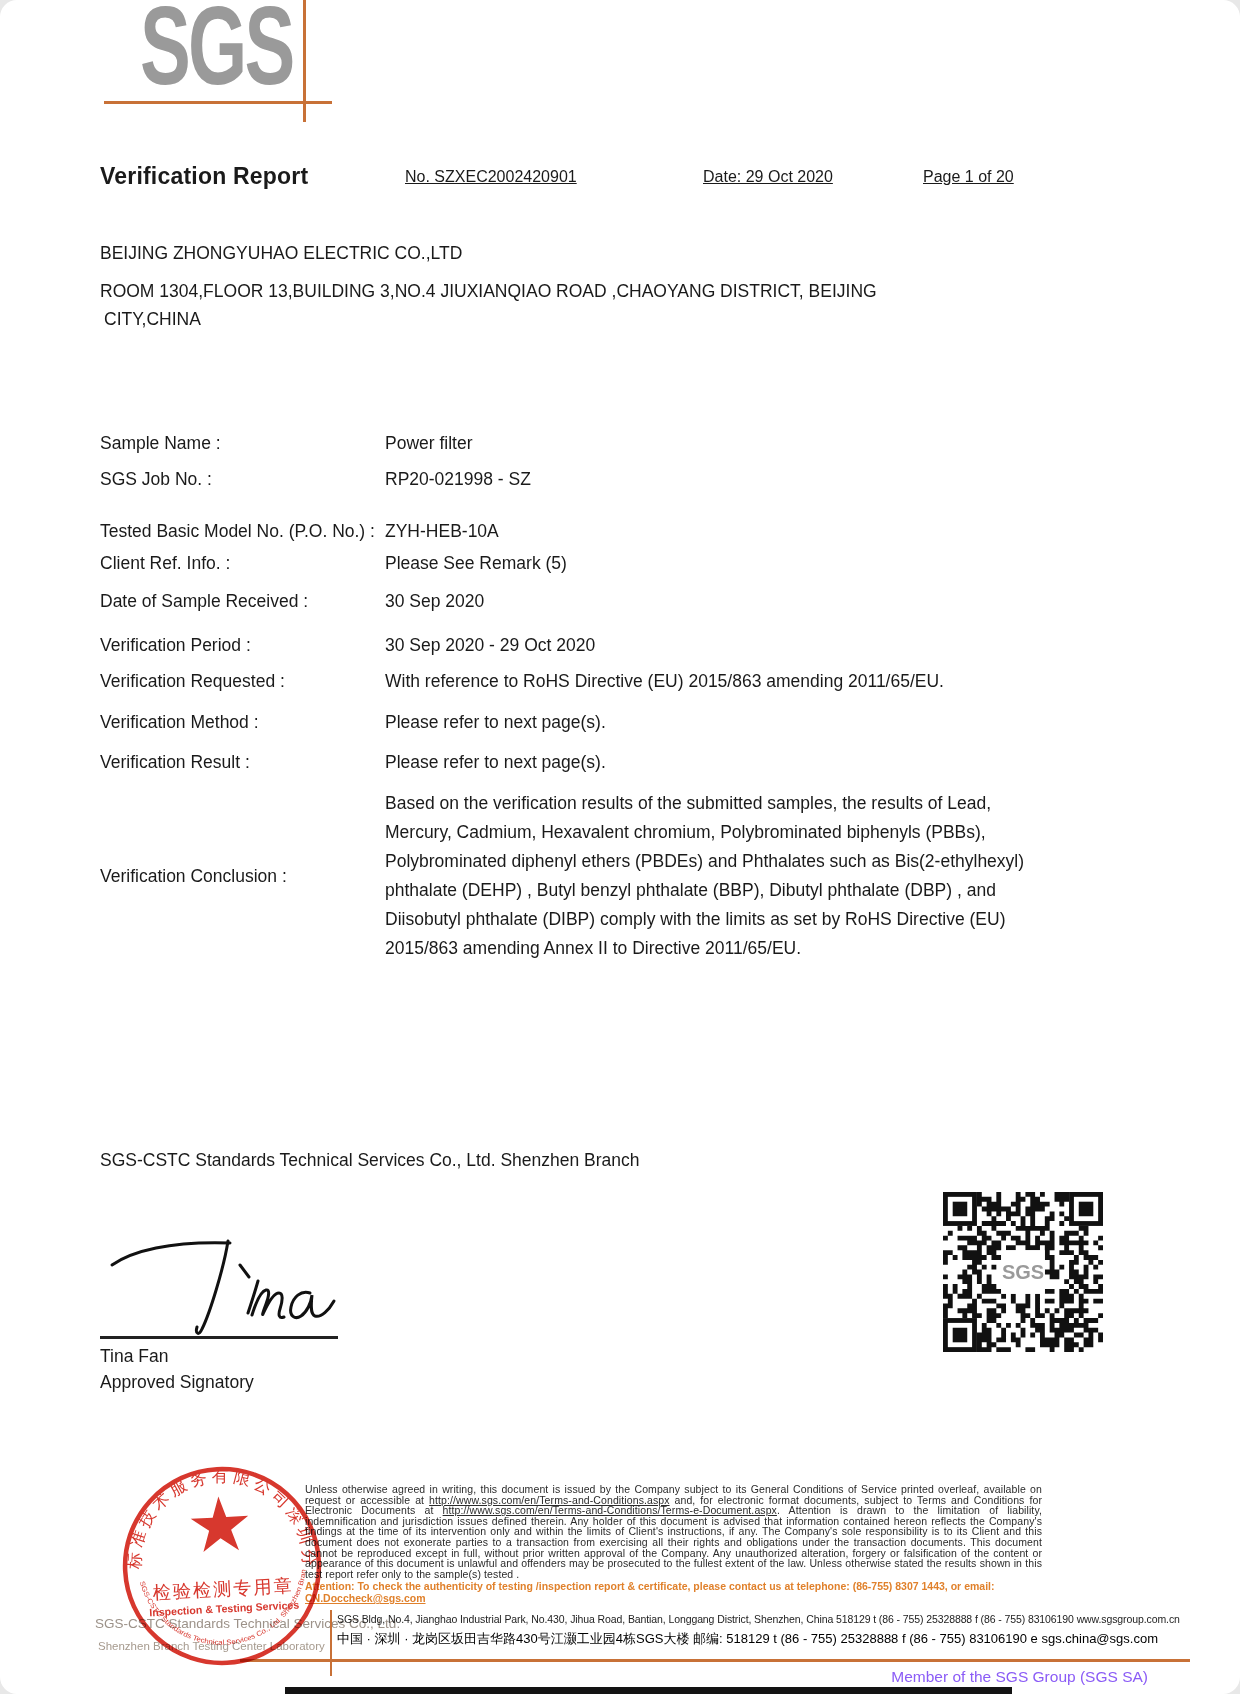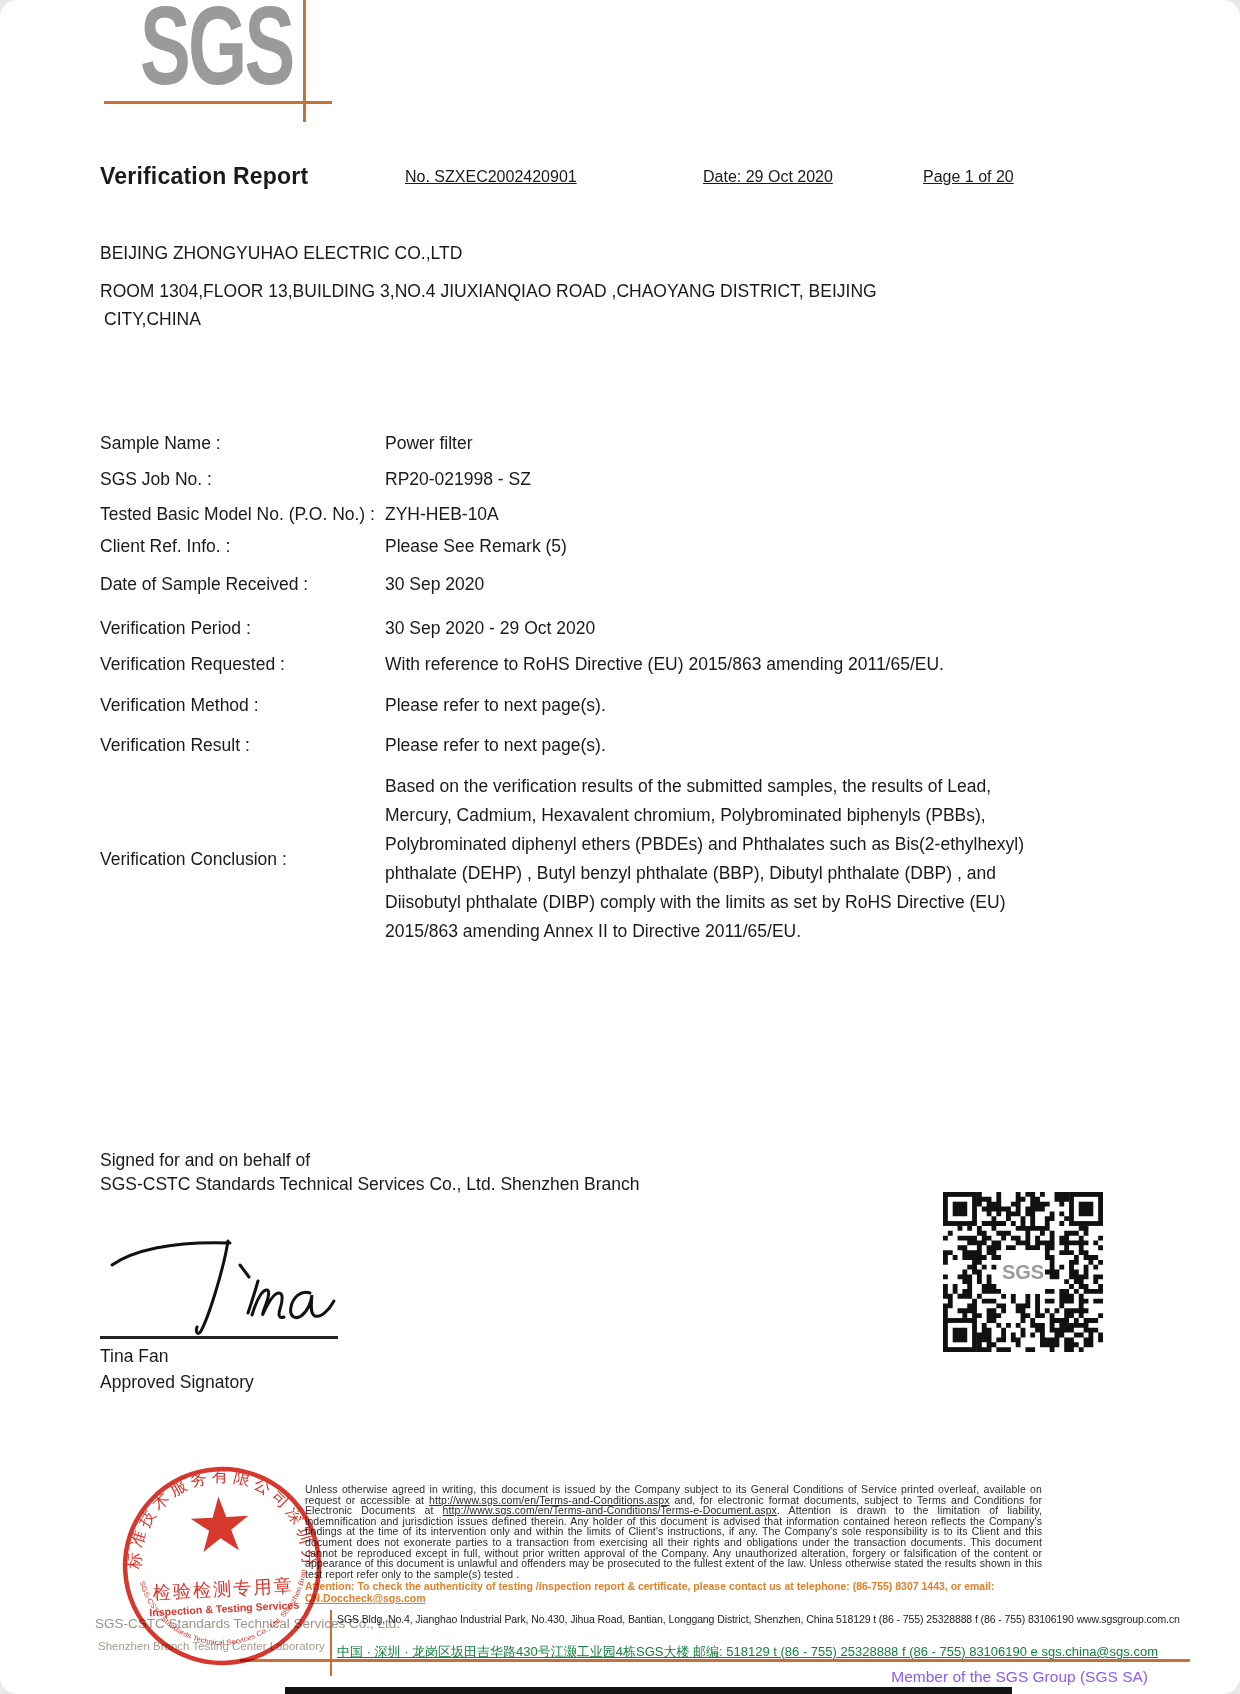--- a/index.html
+++ b/index.html
@@ -47,21 +47,21 @@
   .understamp2{left:98px;top:1640px;font-size:11.5px;color:#a69a8e;z-index:1;}
 
   
   .legalcol{left:305px;top:1484px;width:737px;z-index:2;}
   .legal{font-size:10.5px;line-height:10.6px;text-align:justify;color:#2b2b2b;letter-spacing:.1px;}
   .seg-link{text-decoration:underline;}
   .attention{margin-top:2px;font-size:10.5px;line-height:11.5px;font-weight:700;color:#e0812c;}
   .addr-divider{left:330px;top:1610px;width:2px;height:66px;background:#c87137;z-index:3;}
   .addr{left:337px;top:1613px;width:770px;z-index:2;}
   .addr-en{font-size:10.5px;color:#222;letter-spacing:-0.1px;white-space:nowrap;}
-  .addr-cn{font-size:13px;color:#15803d;margin-top:18px;white-space:nowrap;text-decoration:underline;}
+  .addr-cn{font-size:13px;color:#000000;margin-top:5px;white-space:nowrap;}
   .foot-hline{left:240px;top:1659px;width:950px;height:3px;background:#c87137;z-index:4;}
   .member{left:748px;top:1668px;width:400px;text-align:right;font-size:15.5px;color:#8b5cf6;}
   .bottom-bar{left:285px;top:1687px;width:727px;height:7px;background:#131313;}
 </style>
 </head>
 <body>
 
 <div class="page">
 
   <div class="abs logo-text">SGS</div>
@@ -75,21 +75,21 @@
 
   <div class="abs client-name">BEIJING ZHONGYUHAO ELECTRIC CO.,LTD</div>
   <div class="abs client-addr1">ROOM 1304,FLOOR 13,BUILDING 3,NO.4 JIUXIANQIAO ROAD ,CHAOYANG DISTRICT, BEIJING</div>
   <div class="abs client-addr2">CITY,CHINA</div>
 
   <div class="abs fields">
     <div class="frow" style="margin-bottom:10px">
       <div class="flabel">Sample Name :</div>
       <div class="fvalue">Power filter</div>
     </div>
-    <div class="frow" style="margin-bottom:9px">
+    <div class="frow" style="margin-bottom:26px">
       <div class="flabel">SGS Job No. :</div>
       <div class="fvalue">RP20-021998 - SZ</div>
     </div>
     <div class="frow" style="margin-bottom:6px">
       <div class="flabel">Tested Basic Model No. (P.O. No.) :</div>
       <div class="fvalue">ZYH-HEB-10A</div>
     </div>
     <div class="frow" style="margin-bottom:12px">
       <div class="flabel">Client Ref. Info. :</div>
       <div class="fvalue">Please See Remark (5)</div>
@@ -114,21 +114,20 @@
       <div class="flabel">Verification Result :</div>
       <div class="fvalue">Please refer to next page(s).</div>
     </div>
     <div class="frow concl">
       <div class="flabel">Verification Conclusion :</div>
       <div class="fvalue">Based on the verification results of the submitted samples, the results of Lead, Mercury, Cadmium, Hexavalent chromium, Polybrominated biphenyls (PBBs), Polybrominated diphenyl ethers (PBDEs) and Phthalates such as Bis(2-ethylhexyl) phthalate (DEHP) , Butyl benzyl phthalate (BBP), Dibutyl phthalate (DBP) , and Diisobutyl phthalate (DIBP) comply with the limits as set by RoHS Directive (EU) 2015/863 amending Annex II to Directive 2011/65/EU.</div>
     </div>
   </div>
 
   <div class="abs signedfor">
-    <div>Signed for and on behalf of</div>
     <div>SGS-CSTC Standards Technical Services Co., Ltd. Shenzhen Branch</div>
   </div>
 
   <svg class="abs sig-svg" width="250" height="112" viewBox="0 0 250 110" fill="none">
     <g stroke="#111" stroke-width="3" stroke-linecap="round" fill="none">
       <path d="M8,40 C28,26 66,16 126,18"></path>
       <path d="M124,16 C120,42 106,88 98,104 C95,111 91,109 93,102"></path>
       <path d="M136,40 l9,12"></path>
       <path d="M154,56 C150,70 146,82 144,88"></path>
       <path d="M148,90 C153,74 158,66 162,65 C166,64 165,71 162,79 C159,87 158,91 159,89 C164,78 170,68 175,68 C179,68 179,75 176,84 C174,90 175,94 180,92"></path>

